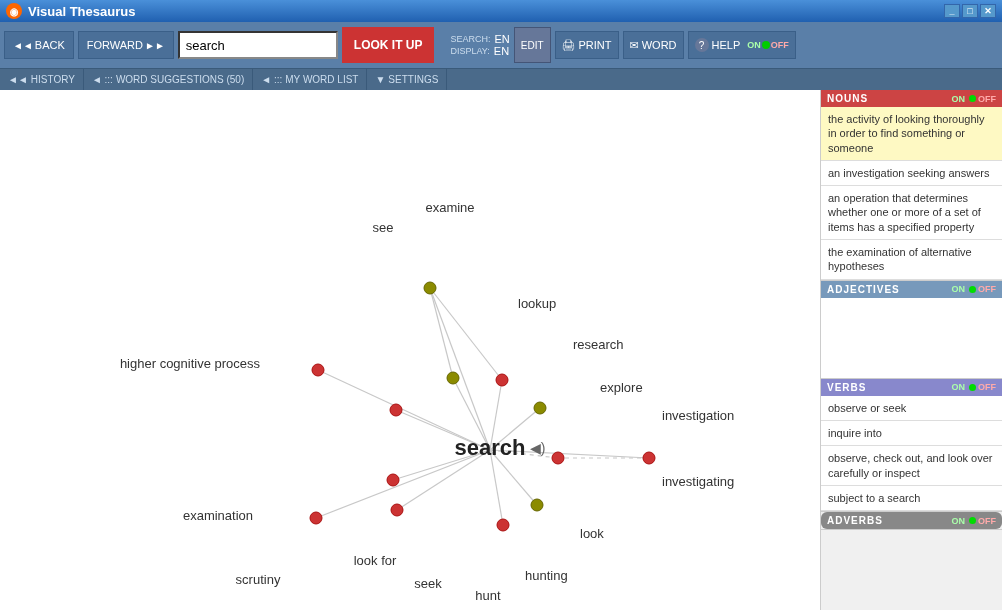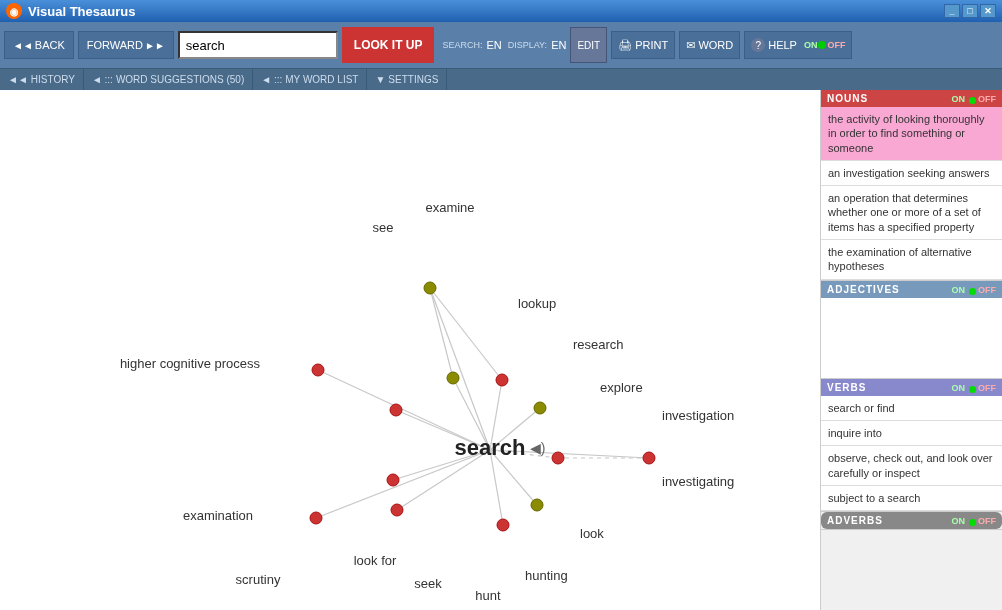--- a/index.html
+++ b/index.html
@@ -70,24 +70,23 @@
       border: none;
       color: white;
       font-weight: bold;
       font-size: 12px;
       padding: 5px 12px;
       height: 36px;
       cursor: pointer;
     }
     .toolbar-group {
       display: flex;
-      flex-direction: row;
+      flex-direction: column;
       align-items: flex-start;
-      margin-left: 4px;
-      gap: 6px;
+      margin-left: 12px;
     }
     .toolbar-label {
       color: #ccddee;
       font-size: 9px;
     }
     .toolbar-value {
       color: white;
       font-size: 11px;
       font-weight: normal;
     }
@@ -175,21 +174,21 @@
       background: #f0f0f0;
       border-left: 1px solid #ccc;
       overflow-y: auto;
       font-size: 11px;
     }
     .panel-section {
       border-bottom: 1px solid #ccc;
     }
     .panel-header {
       display: flex;
-      align-items: flex-end;
+      align-items: center;
       padding: 3px 6px;
       font-size: 10px;
       font-weight: bold;
       color: white;
     }
     .panel-header.nouns { background: #cc4444; }
     .panel-header.adjectives { background: #7799bb; }
     .panel-header.verbs { background: #8888cc; }
     .panel-header.adverbs { background: #888888; border-radius: 6px; }
     .panel-header-label { flex: 1; letter-spacing: 1px; }
@@ -198,21 +197,21 @@
     .panel-off { color: #ffaaaa; font-size: 9px; font-weight: bold; }
     .panel-item {
       padding: 5px 7px;
       border-bottom: 1px solid #ddd;
       color: #333;
       font-size: 11px;
       line-height: 1.3;
       cursor: pointer;
       background: white;
     }
-    .panel-item.highlighted { background: #f9a8d4; }
+    .panel-item.highlighted { background: #fef9c3; }
   </style>
 </head>
 <body>
 
 <div id="title-bar">
   <span class="title-icon">◉</span>
   <span>Visual Thesaurus</span>
   <div class="window-controls">
     <div class="win-btn">_</div>
     <div class="win-btn">□</div>
@@ -369,21 +368,21 @@
       <div style="height:80px;background:white;"></div>
     </div>
 
     <div class="panel-section">
       <div class="panel-header verbs">
         <span class="panel-header-label">VERBS</span>
         <span class="panel-on">ON</span>
         <span class="panel-dot"></span>
         <span class="panel-off">OFF</span>
       </div>
-      <div class="panel-item">search or find</div>
+      <div class="panel-item">observe or seek</div>
       <div class="panel-item">inquire into</div>
       <div class="panel-item">observe, check out, and look over carefully or inspect</div>
       <div class="panel-item">subject to a search</div>
     </div>
 
     <div class="panel-section">
       <div class="panel-header adverbs">
         <span class="panel-header-label">ADVERBS</span>
         <span class="panel-on">ON</span>
         <span class="panel-dot"></span>

